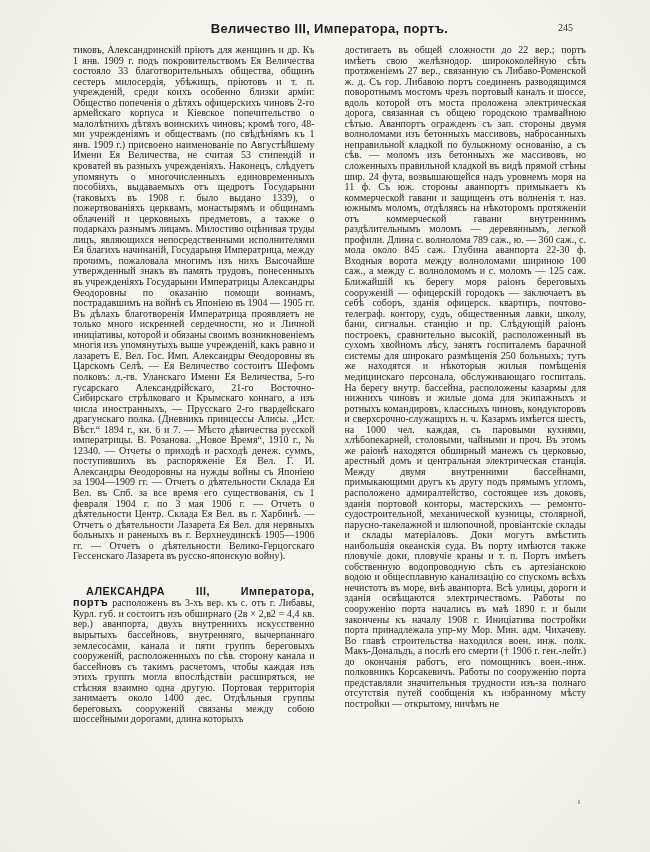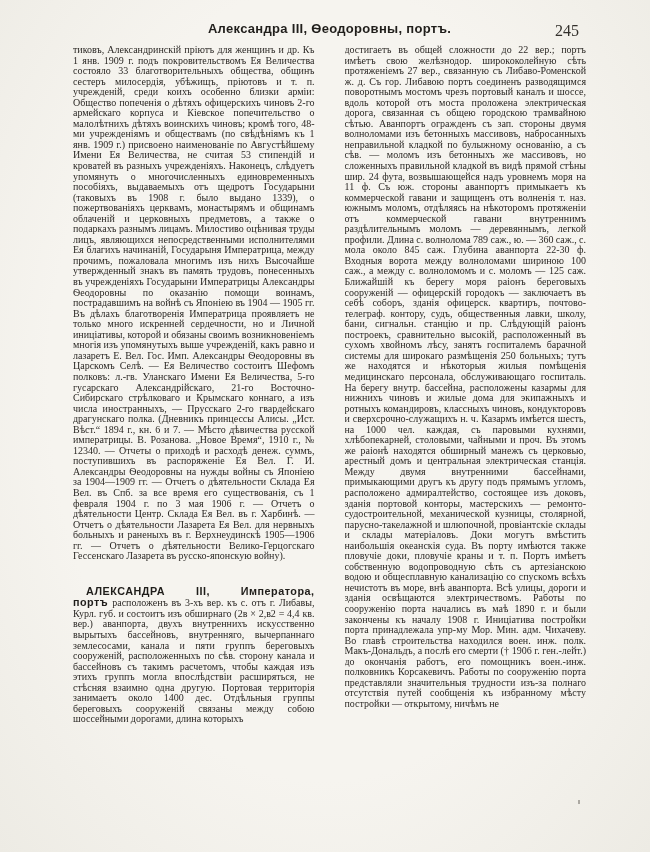--- a/index.html
+++ b/index.html
@@ -27,23 +27,23 @@
   .running-title {
     text-align: center;
     font-family: "Liberation Sans", sans-serif;
     font-weight: bold;
     font-size: 13px;
     letter-spacing: 0.3px;
     color: #201e1b;
   }
   .page-number {
     position: absolute;
-    right: 7px;
+    right: 13px;
     top: 1px;
-    font-size: 16px;
+    font-size: 10px;
     color: #33302c;
   }
   .columns {
     position: absolute;
     top: 45px;
     left: 73px;
     width: 513px;
     height: 762px;
     display: flex;
     gap: 30px;
@@ -81,21 +81,21 @@
     background: #8f8b84;
     opacity: 0.7;
   }
 </style>
 </head>
 <body>
 
 <div class="page">
 
   <div class="header">
-    <div class="running-title">Александра III, Ѳеодоровны, портъ.</div>
+    <div class="running-title">Величество III, Императора, портъ.</div>
     <div class="page-number">245</div>
   </div>
 
   <div class="columns">
 
     <div class="column">
       <p class="para">тиковъ, Александринскій пріютъ для женщинъ и др. Къ 1 янв. 1909 г. подъ покровительствомъ Ея Величества состояло 33 благотворительныхъ общества, общинъ сестеръ милосердія, убѣжищъ, пріютовъ и т. п. учрежденій, среди коихъ особенно близки арміи: Общество попеченія о дѣтяхъ офицерскихъ чиновъ 2-го армейскаго корпуса и Кіевское попечительство о малолѣтнихъ дѣтяхъ воинскихъ чиновъ; кромѣ того, 48-ми учрежденіямъ и обществамъ (по свѣдѣніямъ къ 1 янв. 1909 г.) присвоено наименованіе по Августѣйшему Имени Ея Величества, не считая 53 стипендій и кроватей въ разныхъ учрежденіяхъ. Наконецъ, слѣдуетъ упомянуть о многочисленныхъ единовременныхъ пособіяхъ, выдаваемыхъ отъ щедротъ Государыни (таковыхъ въ 1908 г. было выдано 1339), о пожертвованіяхъ церквамъ, монастырямъ и общинамъ облаченій и церковныхъ предметовъ, а также о подаркахъ разнымъ лицамъ. Милостиво оцѣнивая труды лицъ, являющихся непосредственными исполнителями Ея благихъ начинаній, Государыня Императрица, между прочимъ, пожаловала многимъ изъ нихъ Высочайше утвержденный знакъ въ память трудовъ, понесенныхъ въ учрежденіяхъ Государыни Императрицы Александры Ѳеодоровны по оказанію помощи воинамъ, пострадавшимъ на войнѣ съ Японіею въ 1904 — 1905 гг. Въ дѣлахъ благотворенія Императрица проявляетъ не только много искренней сердечности, но и Личной иниціативы, которой и обязаны своимъ возникновеніемъ многія изъ упомянутыхъ выше учрежденій, какъ равно и лазаретъ Е. Вел. Гос. Имп. Александры Ѳеодоровны въ Царскомъ Селѣ. — Ея Величество состоитъ Шефомъ полковъ: л.-гв. Уланскаго Имени Ея Величества, 5-го гусарскаго Александрійскаго, 21-го Восточно-Сибирскаго стрѣлковаго и Крымскаго коннаго, а изъ числа иностранныхъ, — Прусскаго 2-го гвардейскаго драгунскаго полка. (Дневникъ принцессы Алисы. „Ист. Вѣст.“ 1894 г., кн. 6 и 7. — Мѣсто дѣвичества русской императрицы. В. Розанова. „Новое Время“, 1910 г., № 12340. — Отчеты о приходѣ и расходѣ денеж. суммъ, поступившихъ въ распоряженіе Ея Вел. Г. И. Александры Ѳеодоровны на нужды войны съ Японіею за 1904—1909 гг. — Отчетъ о дѣятельности Склада Ея Вел. въ Спб. за все время его существованія, съ 1 февраля 1904 г. по 3 мая 1906 г. — Отчетъ о дѣятельности Центр. Склада Ея Вел. въ г. Харбинѣ. — Отчетъ о дѣятельности Лазарета Ея Вел. для нервныхъ больныхъ и раненыхъ въ г. Верхнеудинскѣ 1905—1906 гг. — Отчетъ о дѣятельности Велико-Герцогскаго Гессенскаго Лазарета въ русско-японскую войну).</p>
       <p class="para entry">
         <span class="entry-heading">АЛЕКСАНДРА III, Императора, портъ</span><span>расположенъ въ 3-хъ вер. къ с. отъ г. Либавы, Курл. губ. и состоитъ изъ обширнаго (2в × 2,в2 = 4,4 кв. вер.) аванпорта, двухъ внутреннихъ искусственно вырытыхъ бассейновъ, внутренняго, вычерпаннаго землесосами, канала и пяти группъ береговыхъ сооруженій, расположенныхъ по сѣв. сторону канала и бассейновъ съ такимъ расчетомъ, чтобы каждая изъ этихъ группъ могла впослѣдствіи расширяться, не стѣсняя взаимно одна другую. Портовая территорія занимаетъ около 1400 дес. Отдѣльныя группы береговыхъ сооруженій связаны между собою шоссейными дорогами, длина которыхъ</span>
       </p>

